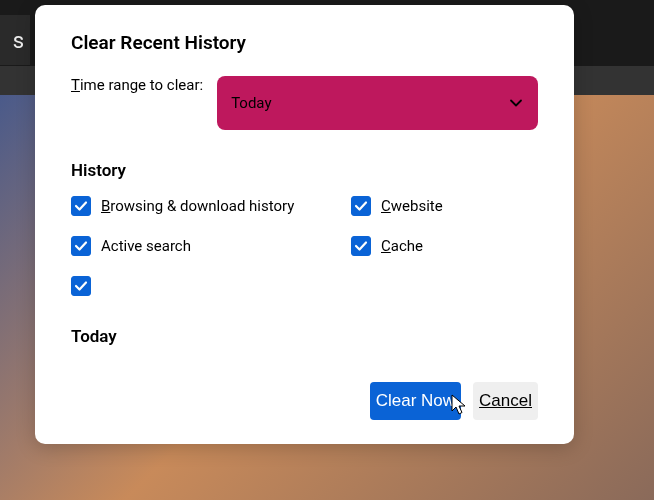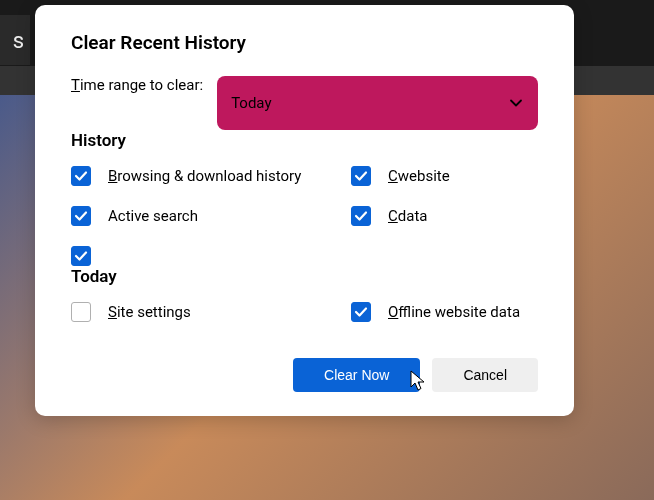--- a/index.html
+++ b/index.html
@@ -79,31 +79,32 @@
     justify-content: space-between;
     cursor: pointer;
     font-size: 15px;
   }
   .chevron {
     width: 16px; height: 16px;
   }
   .section-title {
     font-size: 17px;
     font-weight: 600;
+    margin-top: 30px;
     margin-bottom: 16px;
   }
   .check-grid {
     display: grid;
     grid-template-columns: 280px 1fr;
     row-gap: 20px;
   }
   .check-item {
     display: flex;
     align-items: center;
-    gap: 17px;
+    gap: 10px;
     cursor: pointer;
   }
   .checkbox {
     width: 20px;
     height: 20px;
     border-radius: 3px;
     border: 1.5px solid #b0b0b0;
     display: flex;
     align-items: center;
     justify-content: center;
@@ -121,35 +122,36 @@
   }
   .check-label .ul { text-decoration: underline; }
   .button-row {
     display: flex;
     justify-content: flex-end;
     gap: 12px;
     margin-top: 36px;
     align-items: center;
   }
   .btn {
-    padding: 9px 31px;
-    font-size: 14px;
+    padding: 9px 6px;
+    font-size: 17px;
     border-radius: 4px;
     cursor: pointer;
     border: none;
   }
   .btn-primary {
     background: #0a63d6;
     color: #fff;
     font-weight: 500;
     position: relative;
   }
   .btn-secondary {
     background: #efefef;
     color: #000;
+    text-decoration: underline;
   }
   .cursor {
     position: absolute;
     right: -8px;
     top: 12px;
     width: 18px;
     height: 22px;
     pointer-events: none;
   }
 </style>
@@ -203,46 +205,32 @@
           </svg>
         </div>
         <span class="check-label"><span>Active search</span></span>
       </div>
       <div class="check-item">
         <div class="checkbox checked">
           <svg viewBox="0 0 14 14">
             <path d="M2 7 L5.5 10.5 L12 3.5" stroke="#fff" stroke-width="2.2" fill="none" stroke-linecap="round" stroke-linejoin="round"></path>
           </svg>
         </div>
-        <span class="check-label"><span class="ul">C</span><span>data</span></span>
+        <span class="check-label"><span class="ul">C</span><span>ache</span></span>
       </div>
       <div class="check-item">
         <div class="checkbox checked">
           <svg viewBox="0 0 14 14">
             <path d="M2 7 L5.5 10.5 L12 3.5" stroke="#fff" stroke-width="2.2" fill="none" stroke-linecap="round" stroke-linejoin="round"></path>
           </svg>
         </div>
       </div>
     </div>
 
   <div class="section-title">Today</div>
-  <div class="check-grid" id="data-grid">
-      <div class="check-item">
-        <div class="checkbox"></div>
-        <span class="check-label"><span class="ul">S</span><span>ite settings</span></span>
-      </div>
-      <div class="check-item">
-        <div class="checkbox checked">
-          <svg viewBox="0 0 14 14">
-            <path d="M2 7 L5.5 10.5 L12 3.5" stroke="#fff" stroke-width="2.2" fill="none" stroke-linecap="round" stroke-linejoin="round"></path>
-          </svg>
-        </div>
-        <span class="check-label"><span class="ul">O</span><span>ffline website data</span></span>
-      </div>
-    </div>
 
   <div class="button-row">
     <button class="btn btn-primary">
       <span>Clear Now</span>
       <svg class="cursor" viewBox="0 0 18 22">
         <path d="M1 1 L1 17 L5 13 L8 20 L11 18.5 L8 12 L14 12 Z" fill="#fff" stroke="#000" stroke-width="1"></path>
       </svg>
     </button>
     <button class="btn btn-secondary">Cancel</button>
   </div>

